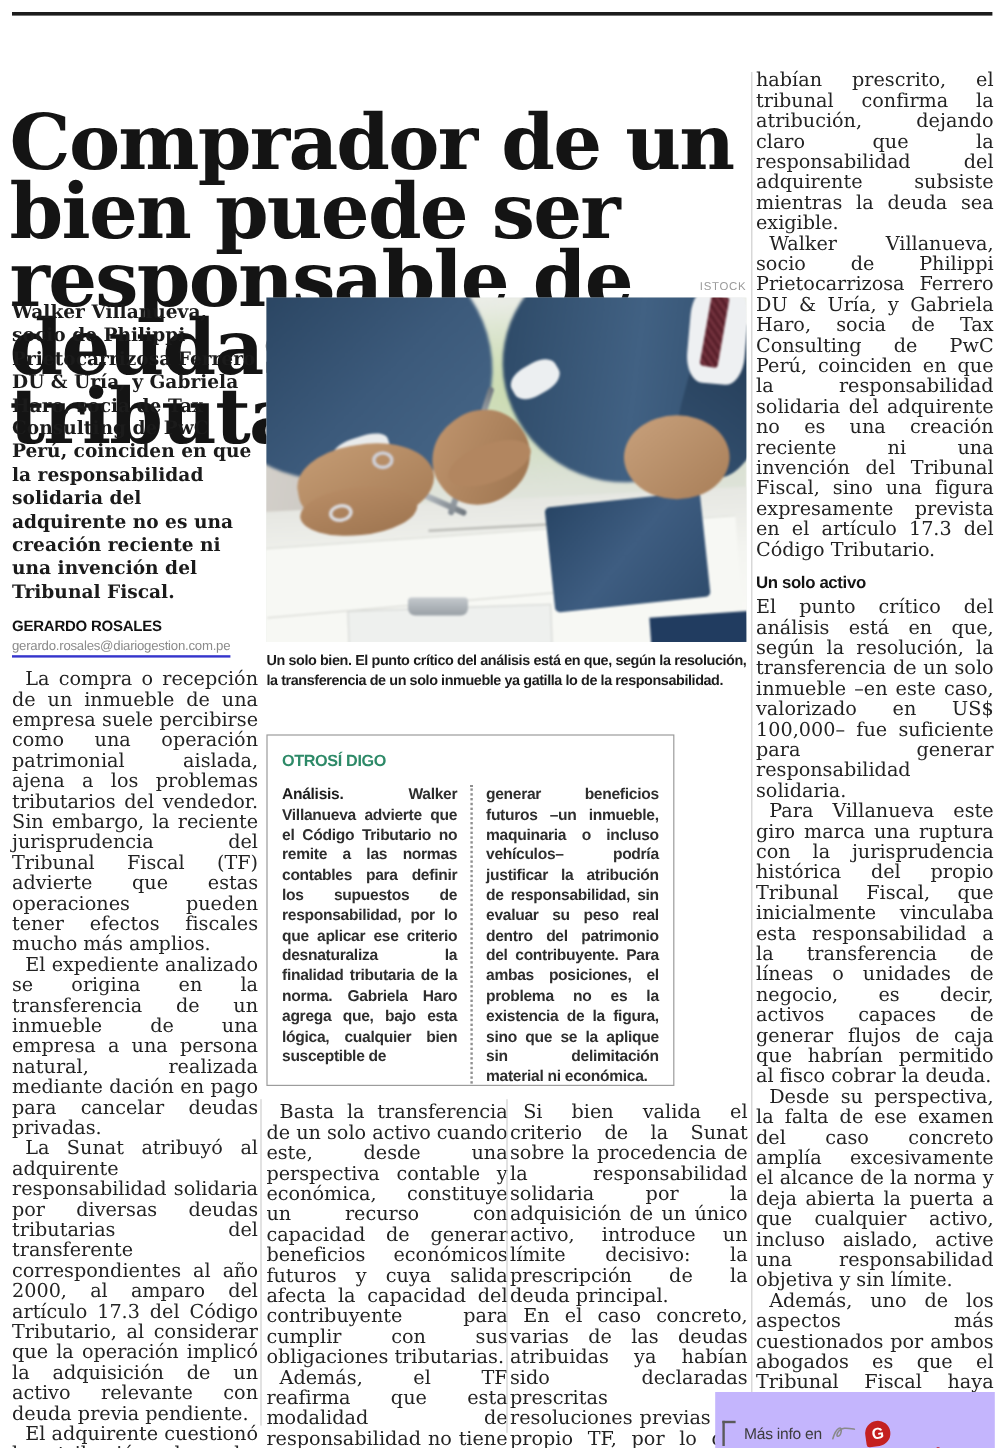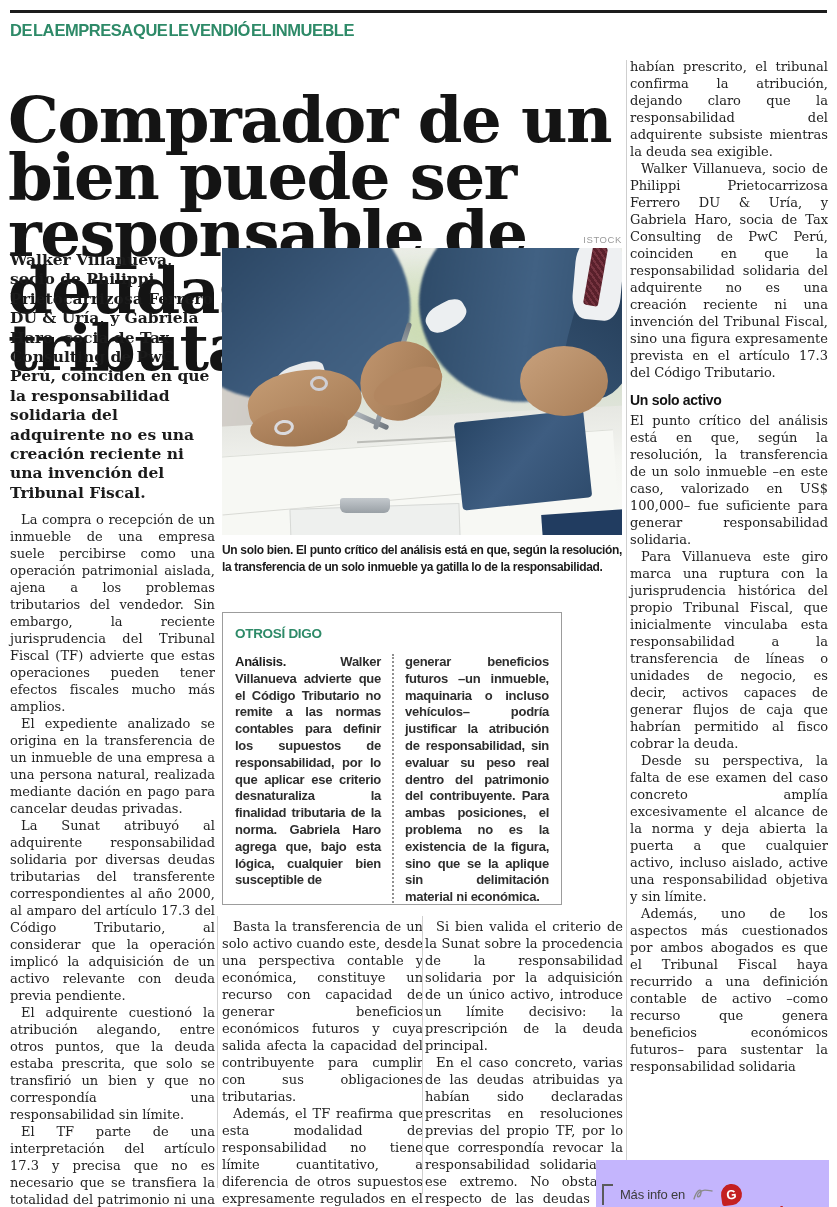--- a/index.html
+++ b/index.html
@@ -13,21 +13,21 @@
   .headline{position:absolute;left:8px;top:48px;width:620px;
             font-family:"DejaVu Serif", serif;font-weight:700;font-size:64px;line-height:57px;
             letter-spacing:-1.5px;color:#141414;}
   
   .col1{position:absolute;left:10px;top:250px;width:205px;}
   .lead{font-weight:700;font-size:15.5px;line-height:19.4px;color:#1b1b1b;text-align:left;margin:0;}
   .byline{margin-top:13px;font-family:"Liberation Sans", sans-serif;}
   .author{font-size:12.5px;font-weight:700;color:#111;letter-spacing:-0.2px;}
   .email{display:inline-block;margin-top:2px;font-size:11px;color:#8a8a8a;text-decoration:none;
          border-bottom:2px solid #3535cc;padding-bottom:1px;letter-spacing:-0.2px;}
-  .bodytxt p{margin:0;font-size:13px;line-height:17px;text-align:justify;}
+  .bodytxt p{margin:0;font-size:16px;line-height:17px;text-align:justify;}
   .bodytxt .ind{text-indent:11px;}
   .col1 .bodytxt{margin-top:9px;}
   
   .credit{position:absolute;left:222px;top:234px;width:400px;text-align:right;
           font-family:"Liberation Sans", sans-serif;font-size:9.5px;color:#9a9a9a;letter-spacing:0.6px;}
   .photo{position:absolute;left:222px;top:248px;width:400px;height:287px;overflow:hidden;background:#e7eae3;}
   .ph-inner{position:absolute;inset:0;filter:blur(0.7px) saturate(0.92);}
   .ph{position:absolute;}
   .ph-bg{inset:0;background:linear-gradient(180deg,#eceee8 0%,#dfe6d6 18%,#d3dec9 38%,#e0e4da 58%,#eff0ec 78%,#f4f5f1 100%);}
   .blob-green{left:90px;top:5px;width:240px;height:140px;border-radius:50%;
@@ -114,25 +114,28 @@
          font-family:"Liberation Sans", sans-serif;font-weight:800;font-size:13px;}
   .brand-text{font-family:"Liberation Sans", sans-serif;font-weight:800;font-size:17px;
               letter-spacing:-0.4px;color:#c42021;border-bottom:3px solid #2424bb;line-height:1.05;margin-top:40px;}
 </style>
 </head>
 <body>
 
 <div class="page">
 
   <div class="top-rule"></div>
-  <div class="kicker">DE LA EMPRESA QUE LE VENDIÓ EL INMUEBLE</div>
   <h1 class="headline">Comprador de un bien puede ser responsable de deudas tributarias</h1>
 
   <div class="col1">
     <p class="lead">Walker Villanueva, socio de Philippi Prietocarrizosa Ferrero DU &amp; Uría, y Gabriela Haro, socia de Tax Consulting de PwC Perú, coinciden en que la responsabilidad solidaria del adquirente no es una creación reciente ni una invención del Tribunal Fiscal.</p>
+    <div class="byline">
+      <div class="author">GERARDO ROSALES</div>
+      <a class="email" href="#">gerardo.rosales@diariogestion.com.pe</a>
+    </div>
     <div class="bodytxt">
       <p class="ind">La compra o recepción de un inmueble de una empresa suele percibirse como una operación patrimonial aislada, ajena a los problemas tributarios del vendedor. Sin embargo, la reciente jurisprudencia del Tribunal Fiscal (TF) advierte que estas operaciones pueden tener efectos fiscales mucho más amplios.</p>
       <p class="ind">El expediente analizado se origina en la transferencia de un inmueble de una empresa a una persona natural, realizada mediante dación en pago para cancelar deudas privadas.</p>
       <p class="ind">La Sunat atribuyó al adquirente responsabilidad solidaria por diversas deudas tributarias del transferente correspondientes al año 2000, al amparo del artículo 17.3 del Código Tributario, al considerar que la operación implicó la adquisición de un activo relevante con deuda previa pendiente.</p>
       <p class="ind">El adquirente cuestionó la atribución alegando, entre otros puntos, que la deuda estaba prescrita, que solo se transfirió un bien y que no correspondía una responsabilidad sin límite.</p>
       <p class="ind">El TF parte de una interpretación del artículo 17.3 y precisa que no es necesario que se transfiera la totalidad del patrimonio ni una unidad de negocio completa para que se configure la responsabilidad solidaria.</p>
     </div>
   </div>
 
   <div class="credit">ISTOCK</div>

